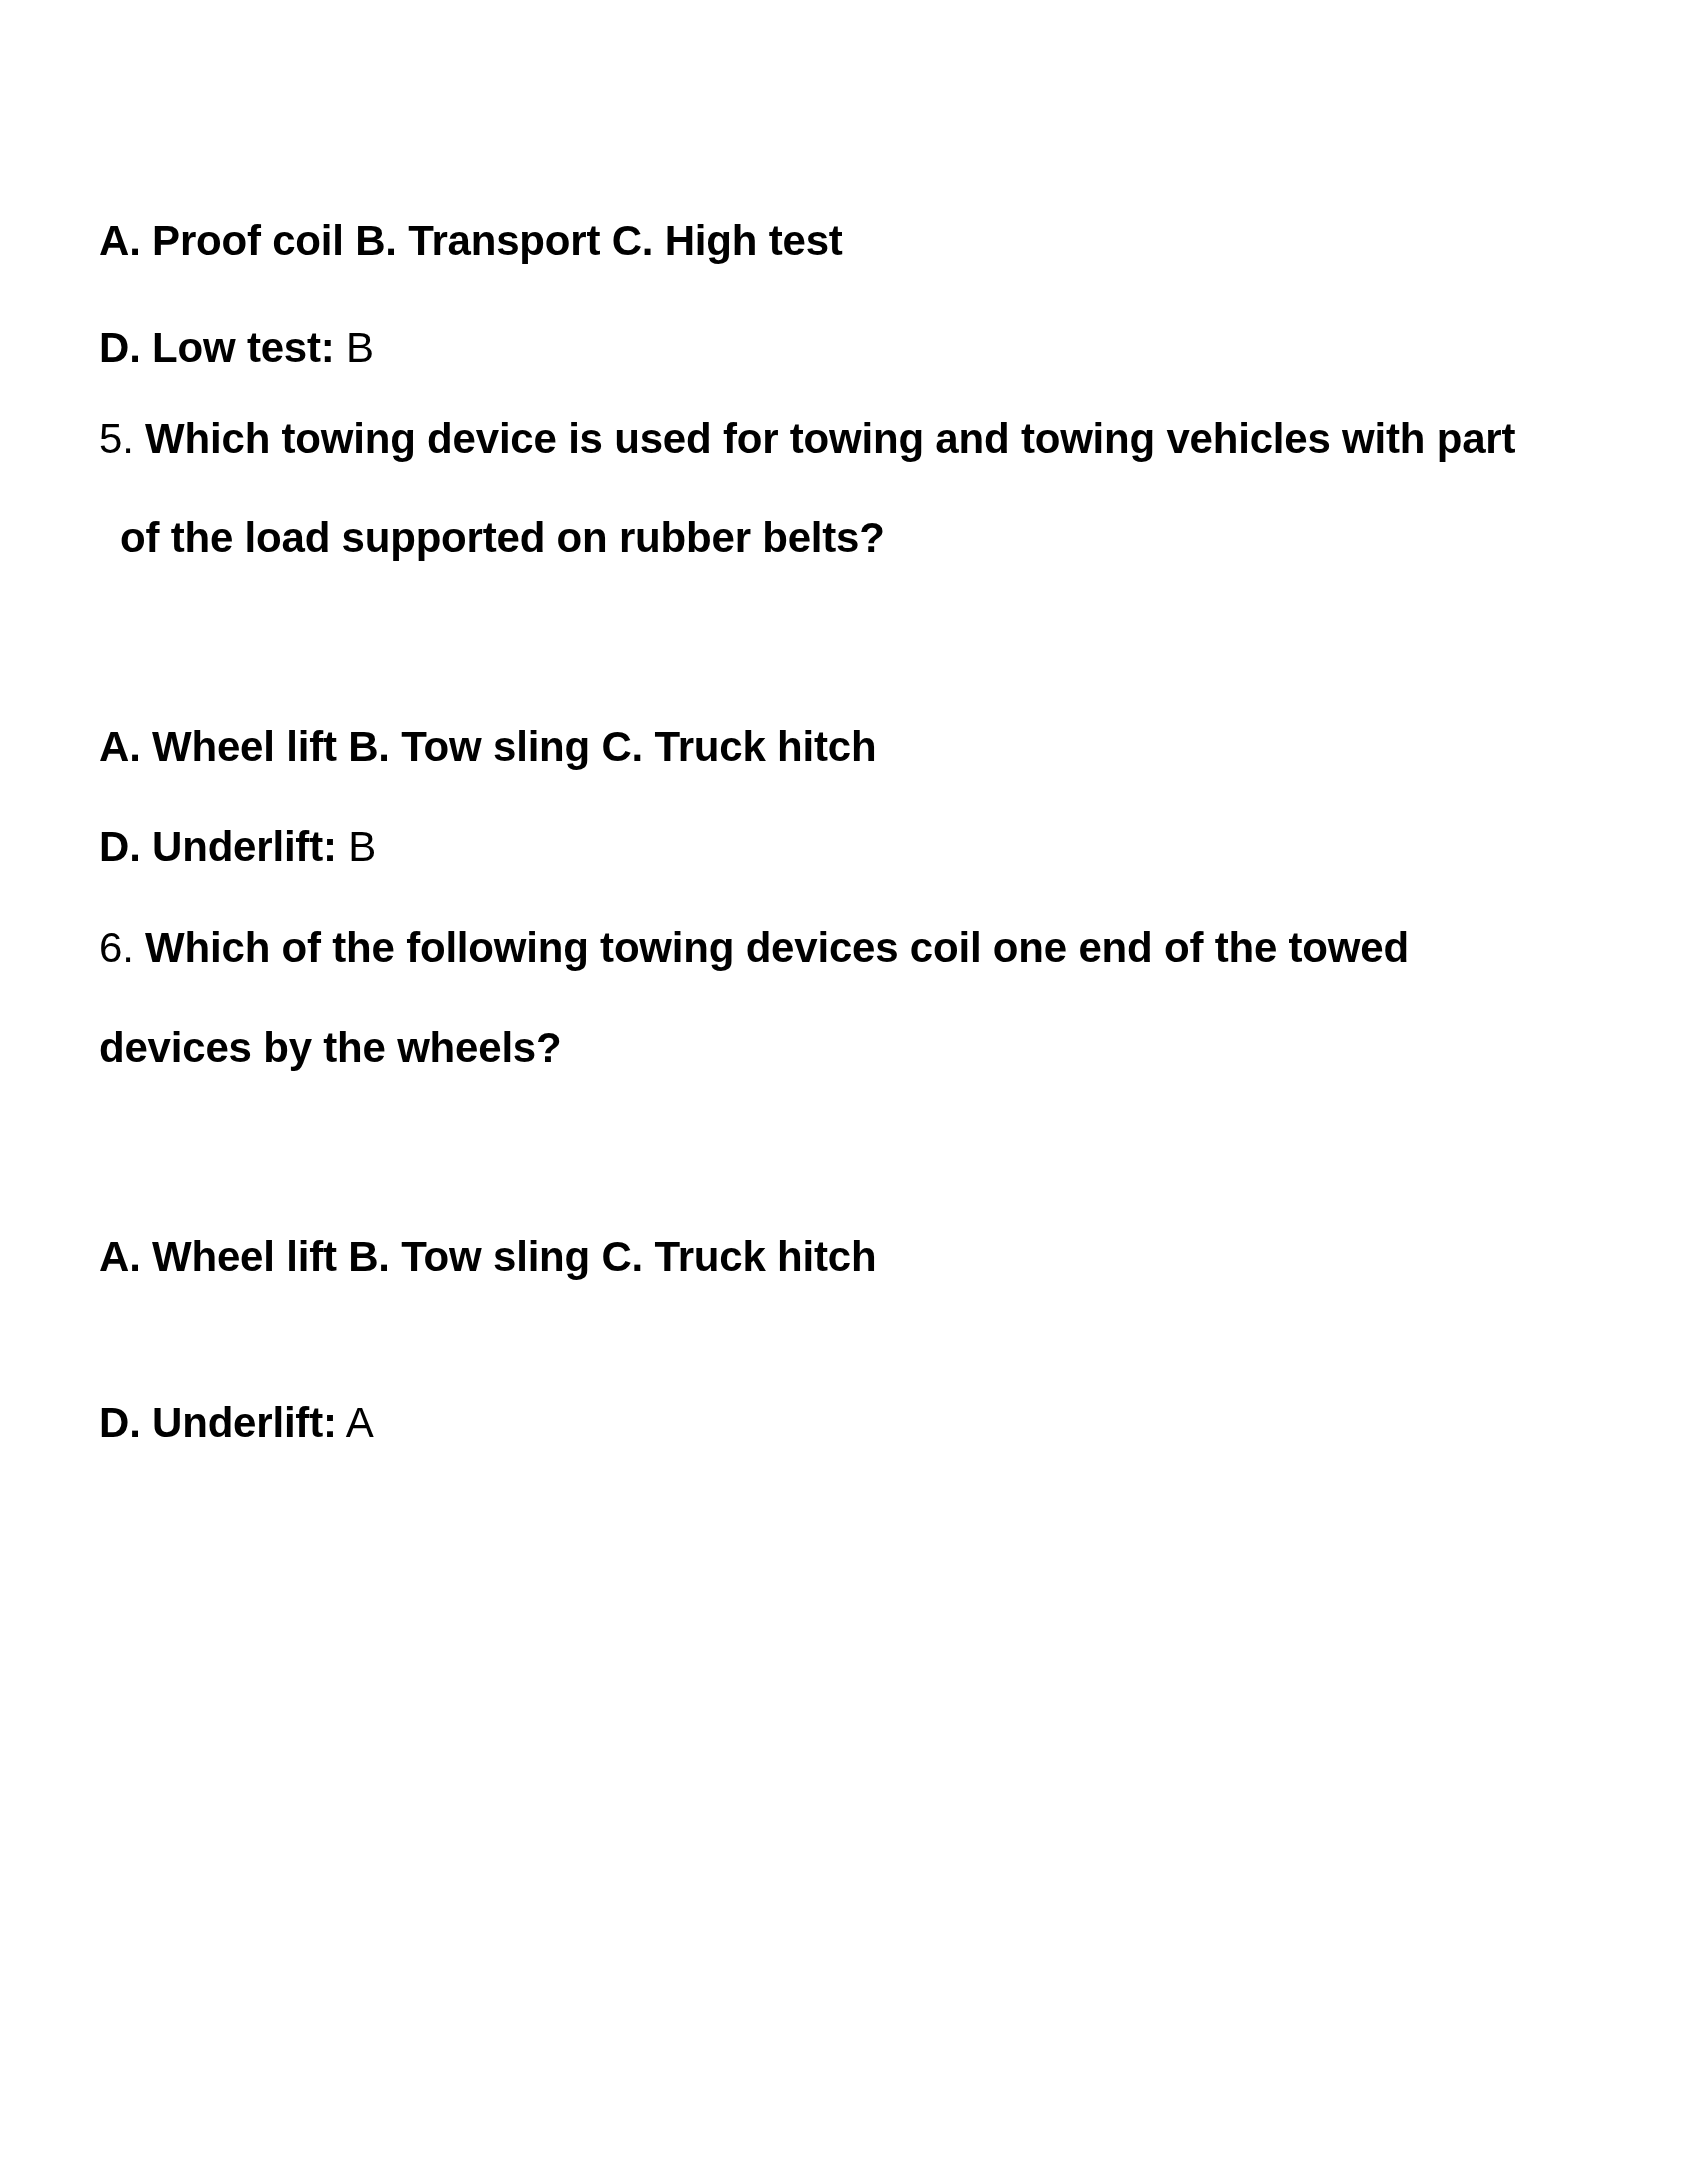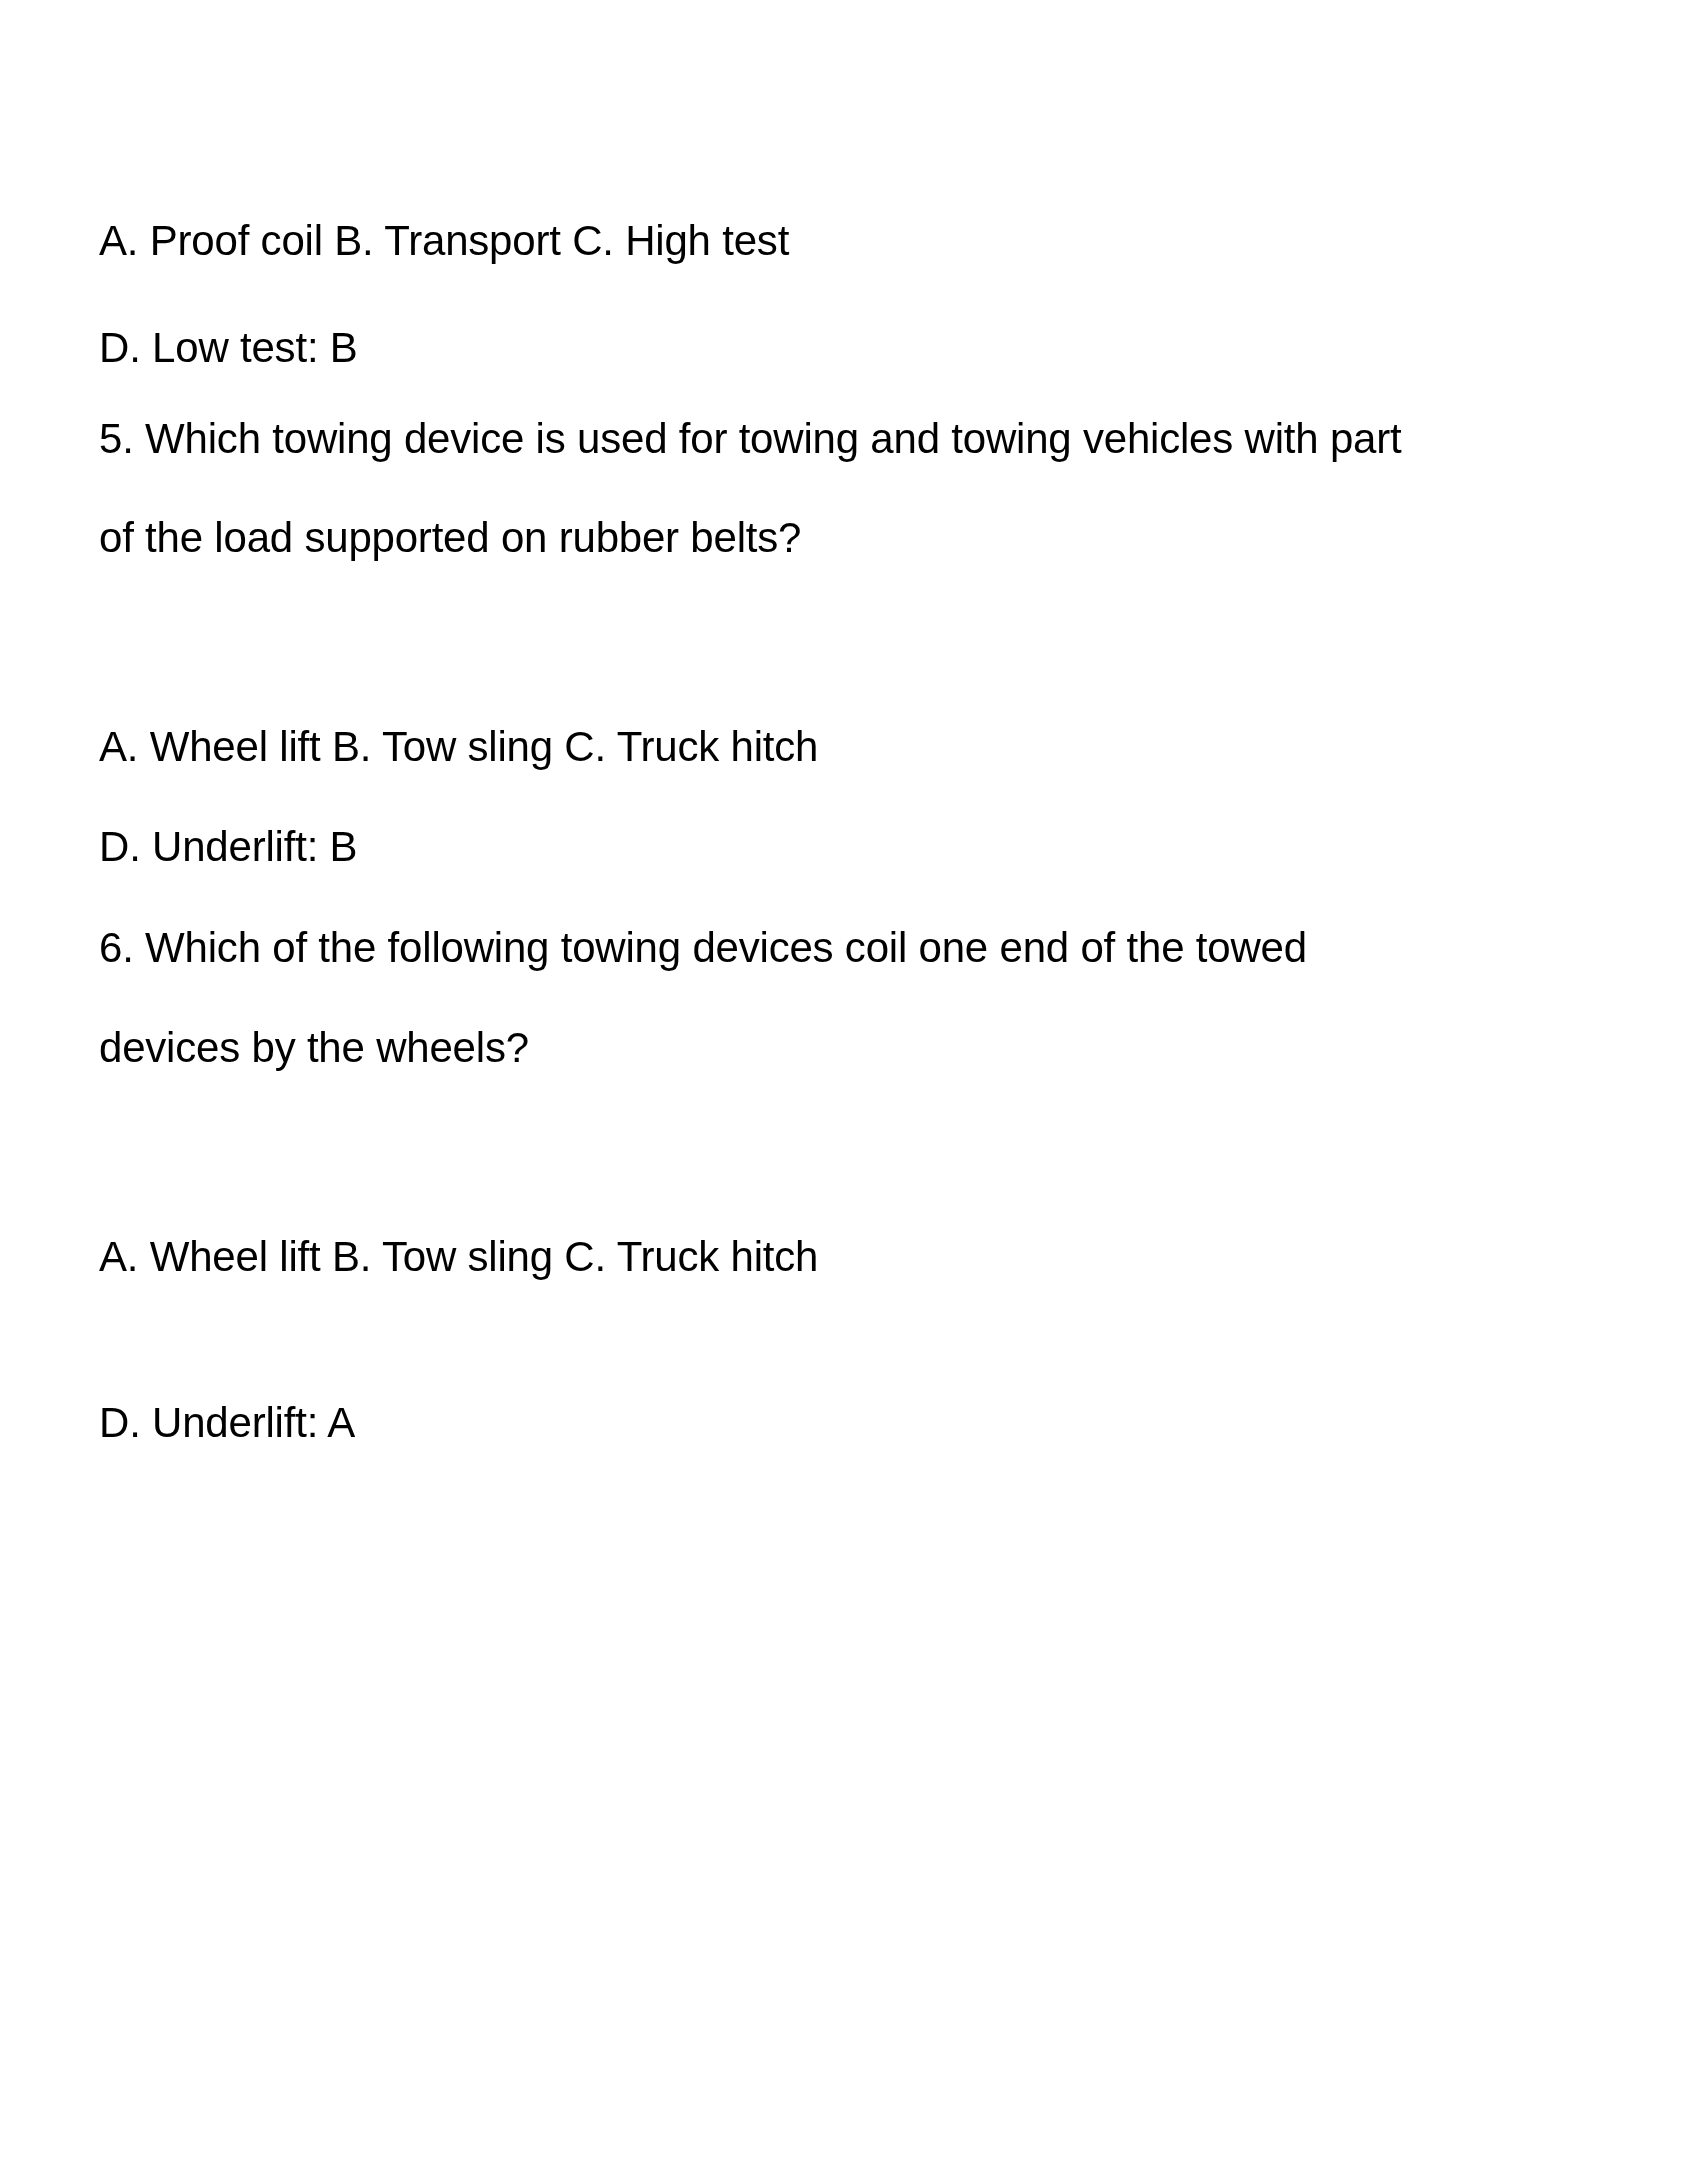--- a/index.html
+++ b/index.html
@@ -16,33 +16,33 @@
       color: #000000;
     }
     .line {
       position: absolute;
       left: 99px;
       font-size: 42px;
       line-height: 1;
       white-space: nowrap;
       letter-spacing: -0.2px;
     }
-    .b { font-weight: normal; }
+    .b { font-weight: bold; }
     .n { font-weight: normal; }
   </style>
 </head>
 <body>
 
 <div>
 
   <div class="line b" style="top:220px;">A. Proof coil B. Transport C. High test</div>
   <div class="line" style="top:319px;margin-top:8px;"><span class="b">D. Low test:</span><span class="n"> B</span></div>
 
   <div class="line" style="top:418px;"><span class="n">5.</span><span class="b"> Which towing device is used for towing and towing vehicles with part</span></div>
-  <div class="line b" style="top:517px;">of the load supported on rubber belts?</div>
+  <div class="line b" style="top:517px;margin-left:21px;">of the load supported on rubber belts?</div>
 
   <div class="line b" style="top:726px;">A. Wheel lift B. Tow sling C. Truck hitch</div>
   <div class="line" style="top:826px;"><span class="b">D. Underlift:</span><span class="n"> B</span></div>
 
   <div class="line" style="top:927px;"><span class="n">6.</span><span class="b"> Which of the following towing devices coil one end of the towed</span></div>
   <div class="line b" style="top:1027px;">devices by the wheels?</div>
 
   <div class="line b" style="top:1236px;">A. Wheel lift B. Tow sling C. Truck hitch</div>
   <div class="line" style="top:1402px;"><span class="b">D. Underlift:</span><span class="n"> A</span></div>
 

